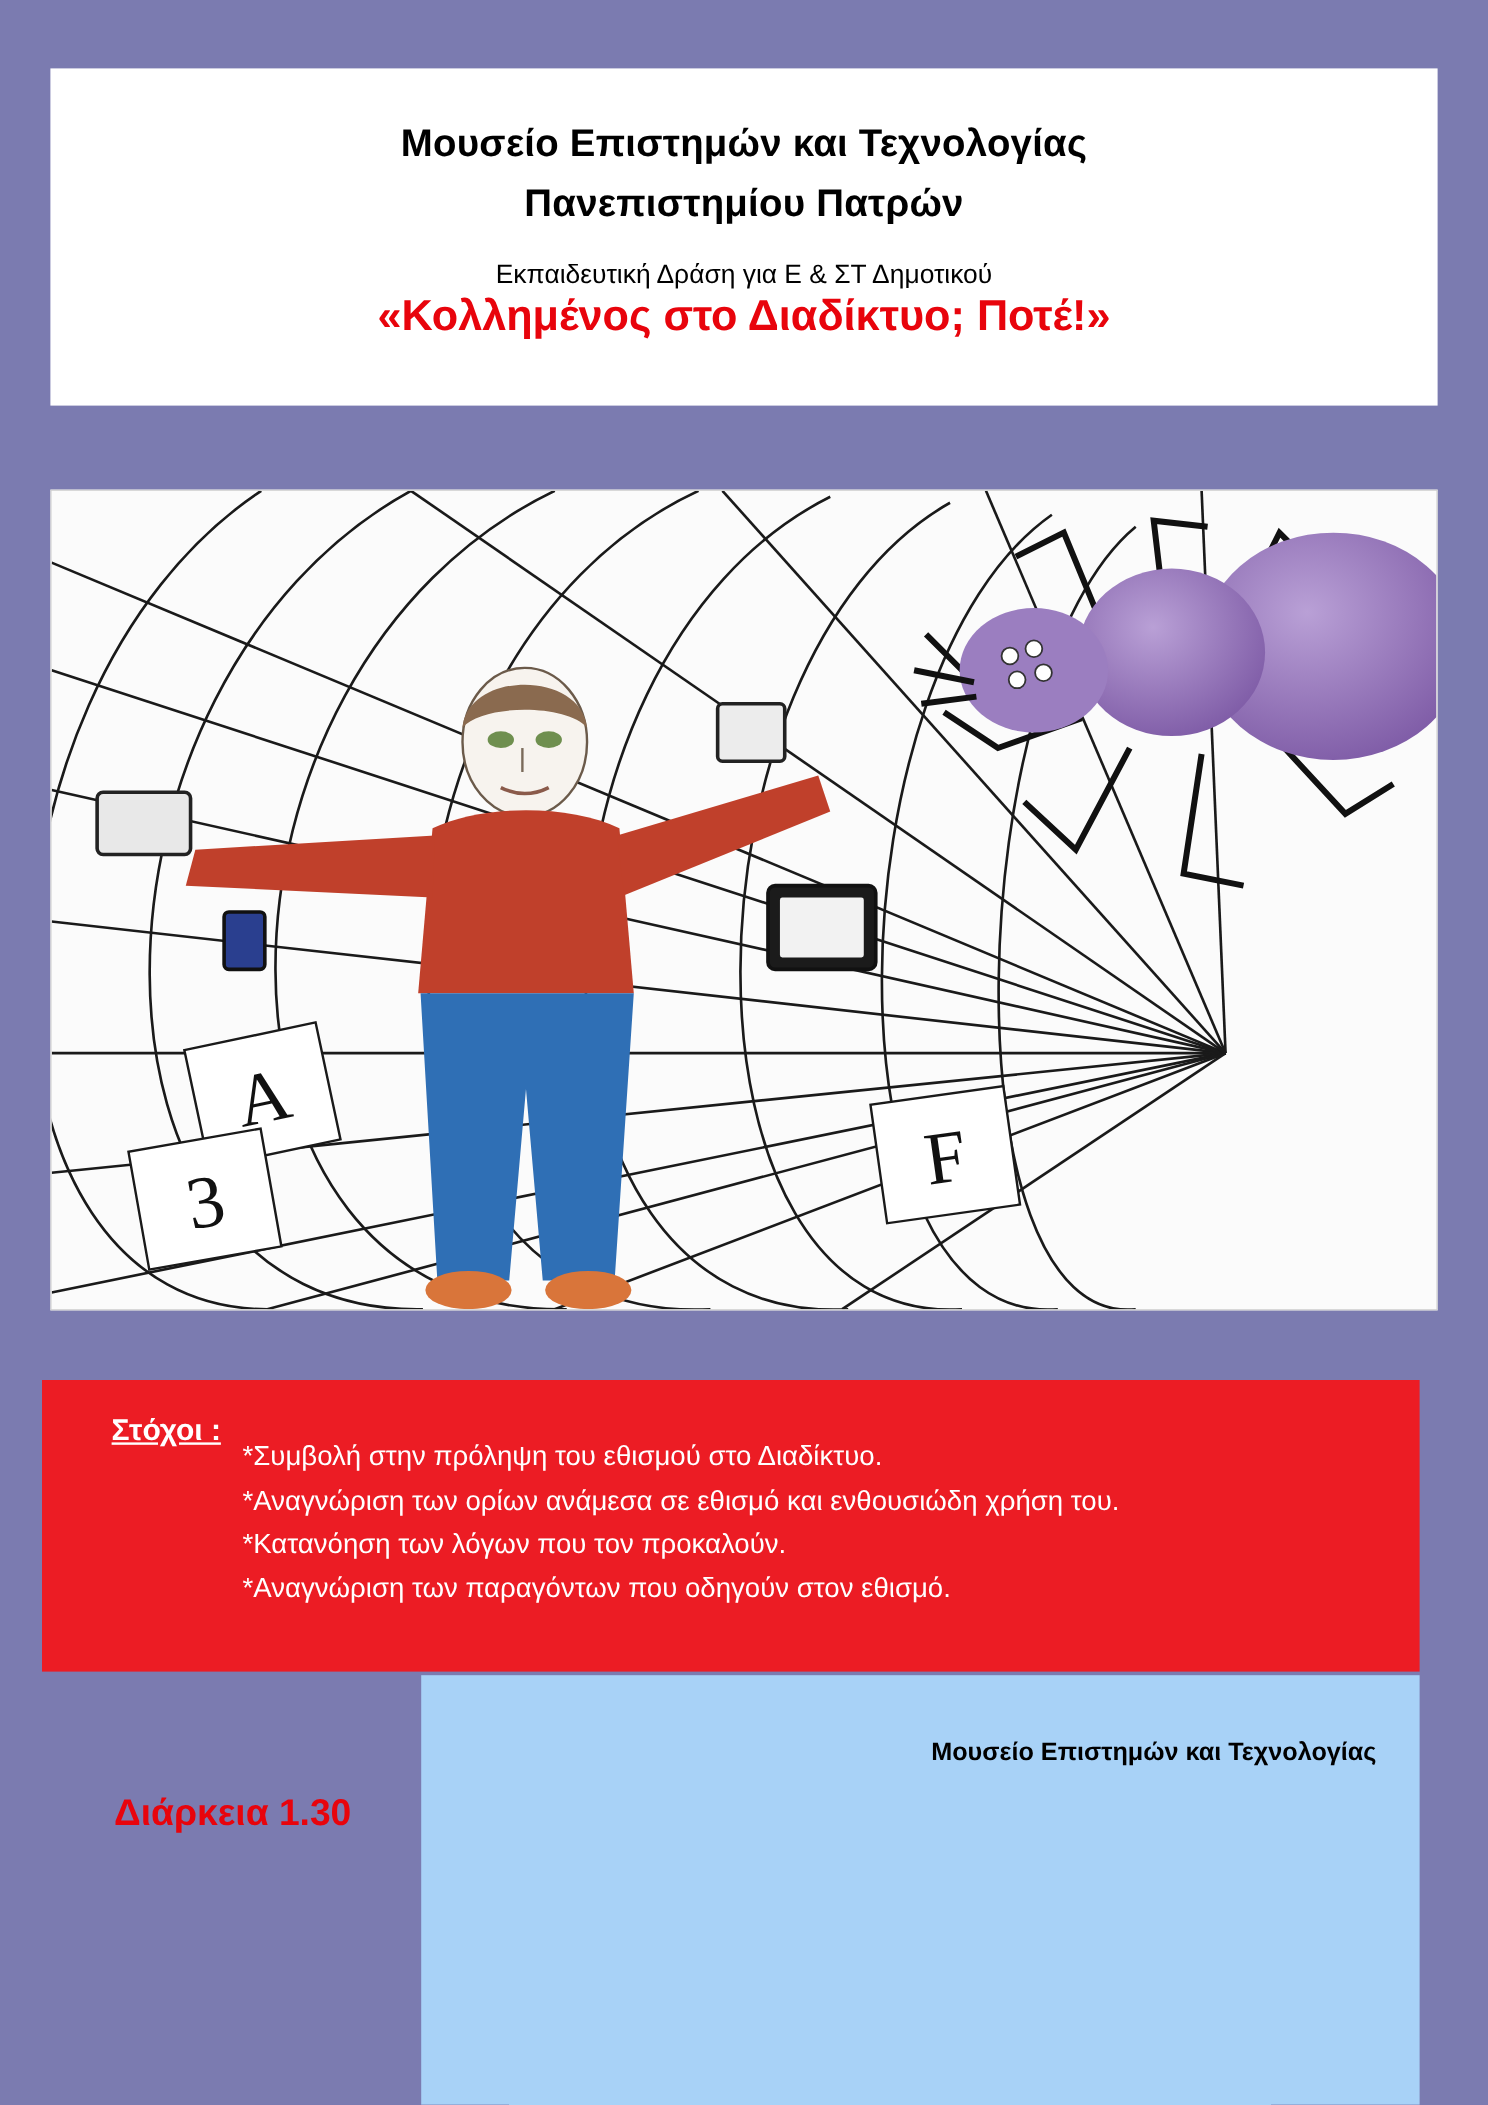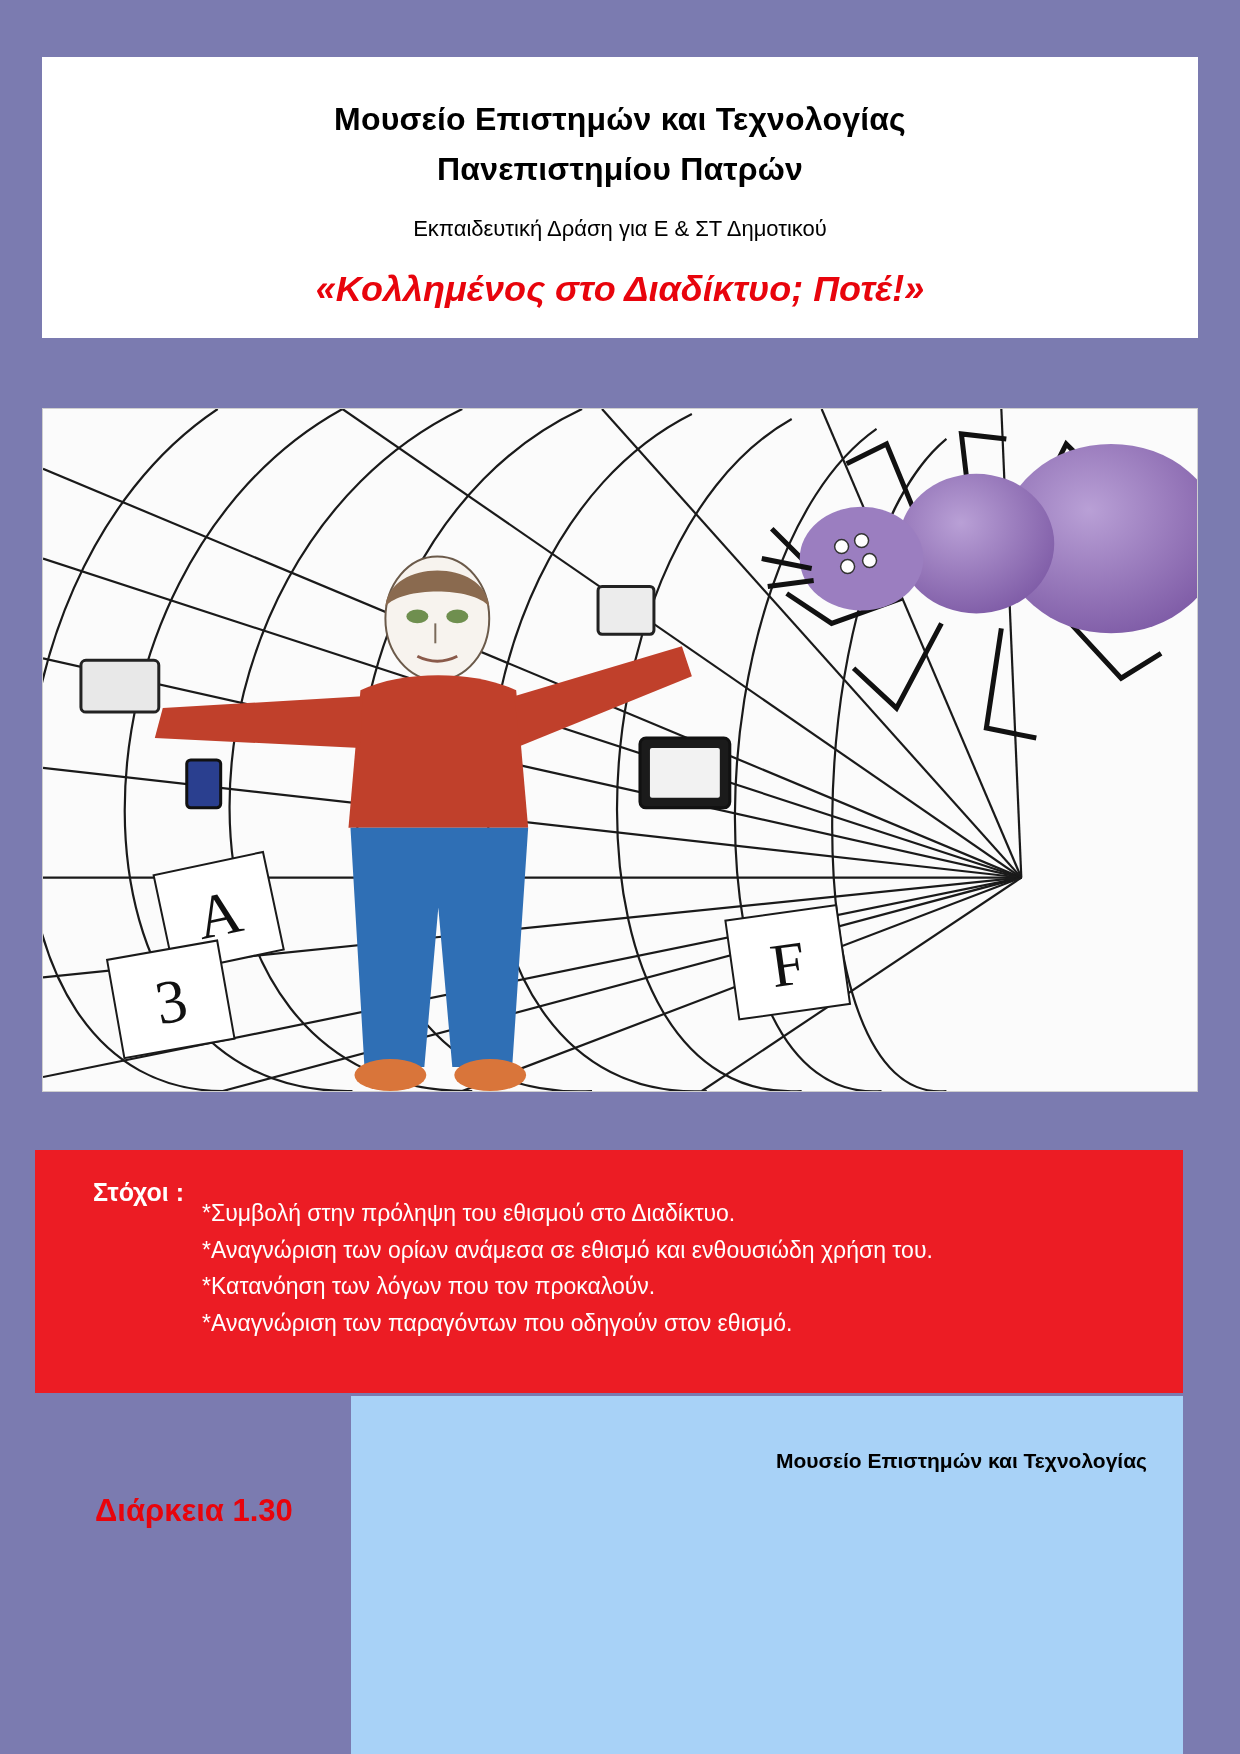--- a/index.html
+++ b/index.html
@@ -39,24 +39,22 @@
     text-align: center;
   }
   .subtitle-line {
     font-size: 22px;
     color: #000000;
     margin-top: 22px;
   }
   .main-title {
     font-size: 36px;
     font-weight: bold;
-    font-style: italic;
     color: #e8040c;
     text-align: center;
-    margin-top: 26px;
   }
 
   
   .illustration {
     position: absolute;
     left: 42px;
     top: 408px;
     width: 1156px;
     height: 684px;
     background: #fdfdfd;
@@ -84,20 +82,21 @@
     flex-direction: row;
   }
   .goals-label {
     color: #ffffff;
     font-size: 25px;
     font-weight: bold;
     white-space: nowrap;
     padding-top: 2px;
     padding-left: 28px;
     padding-right: 18px;
+    text-decoration: underline;
   }
   .goals-list {
     display: flex;
     flex-direction: column;
     gap: 4px;
     margin-top: 21px;
   }
   .goal-item {
     color: #ffffff;
     font-size: 23px;

